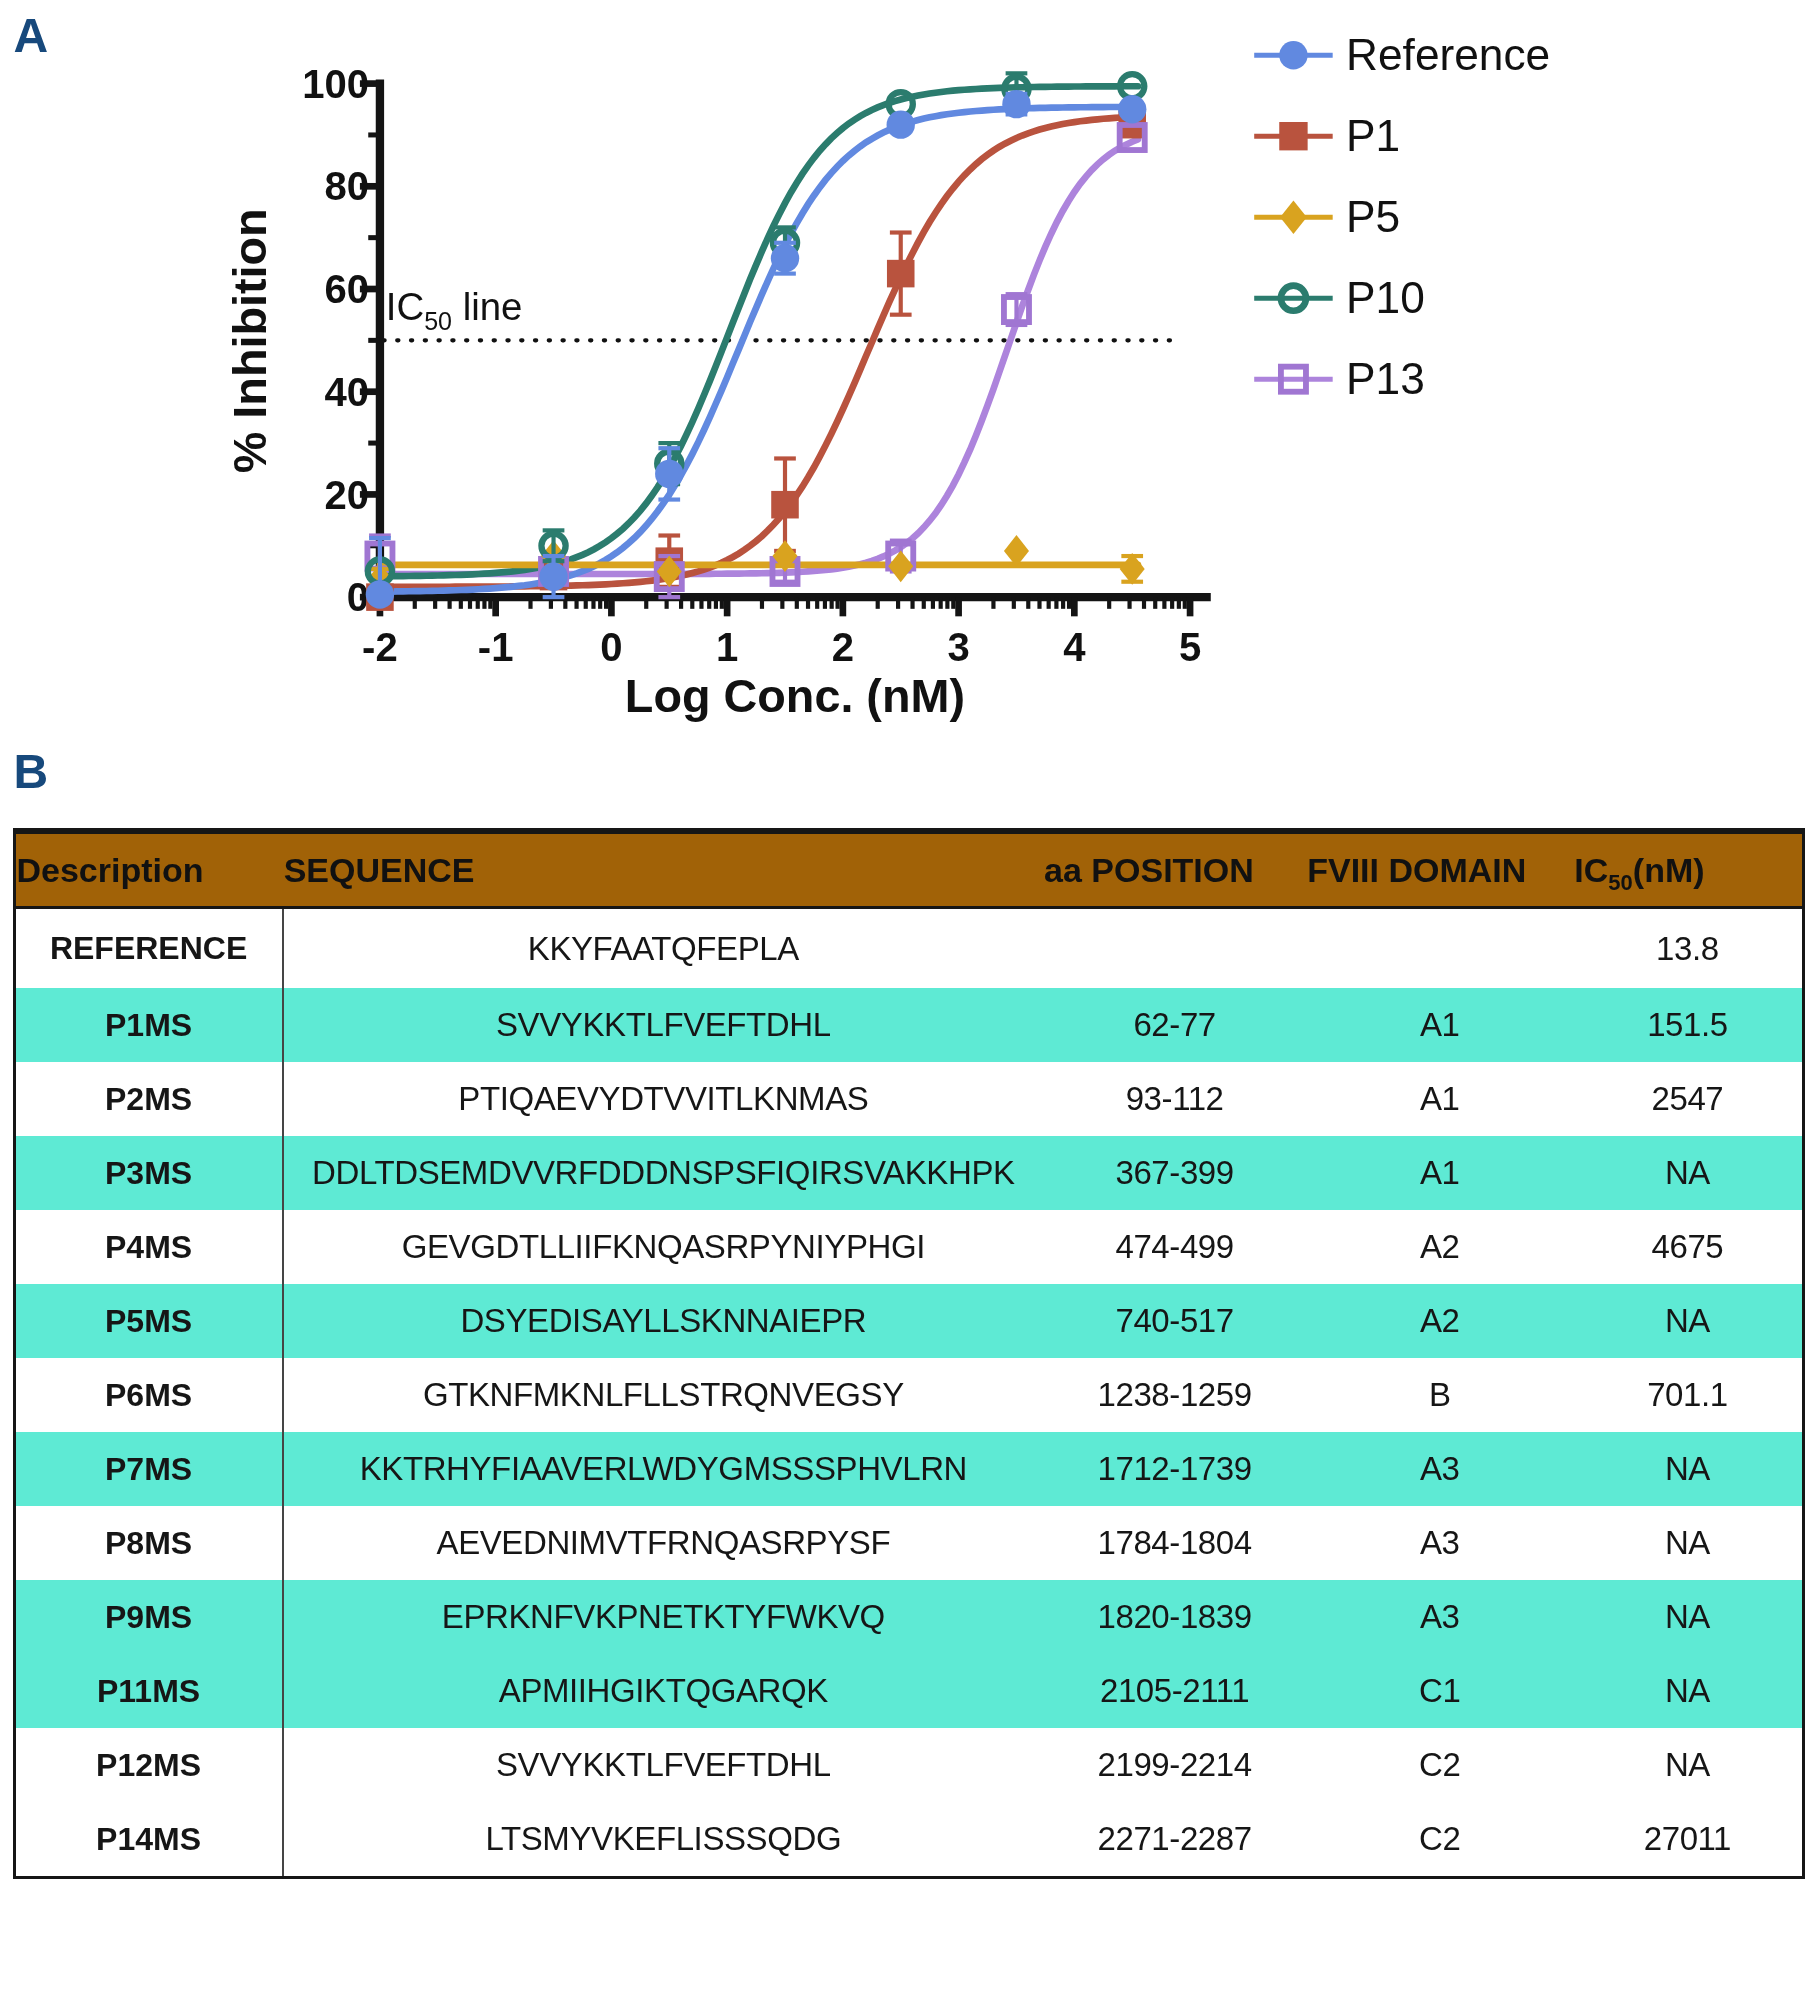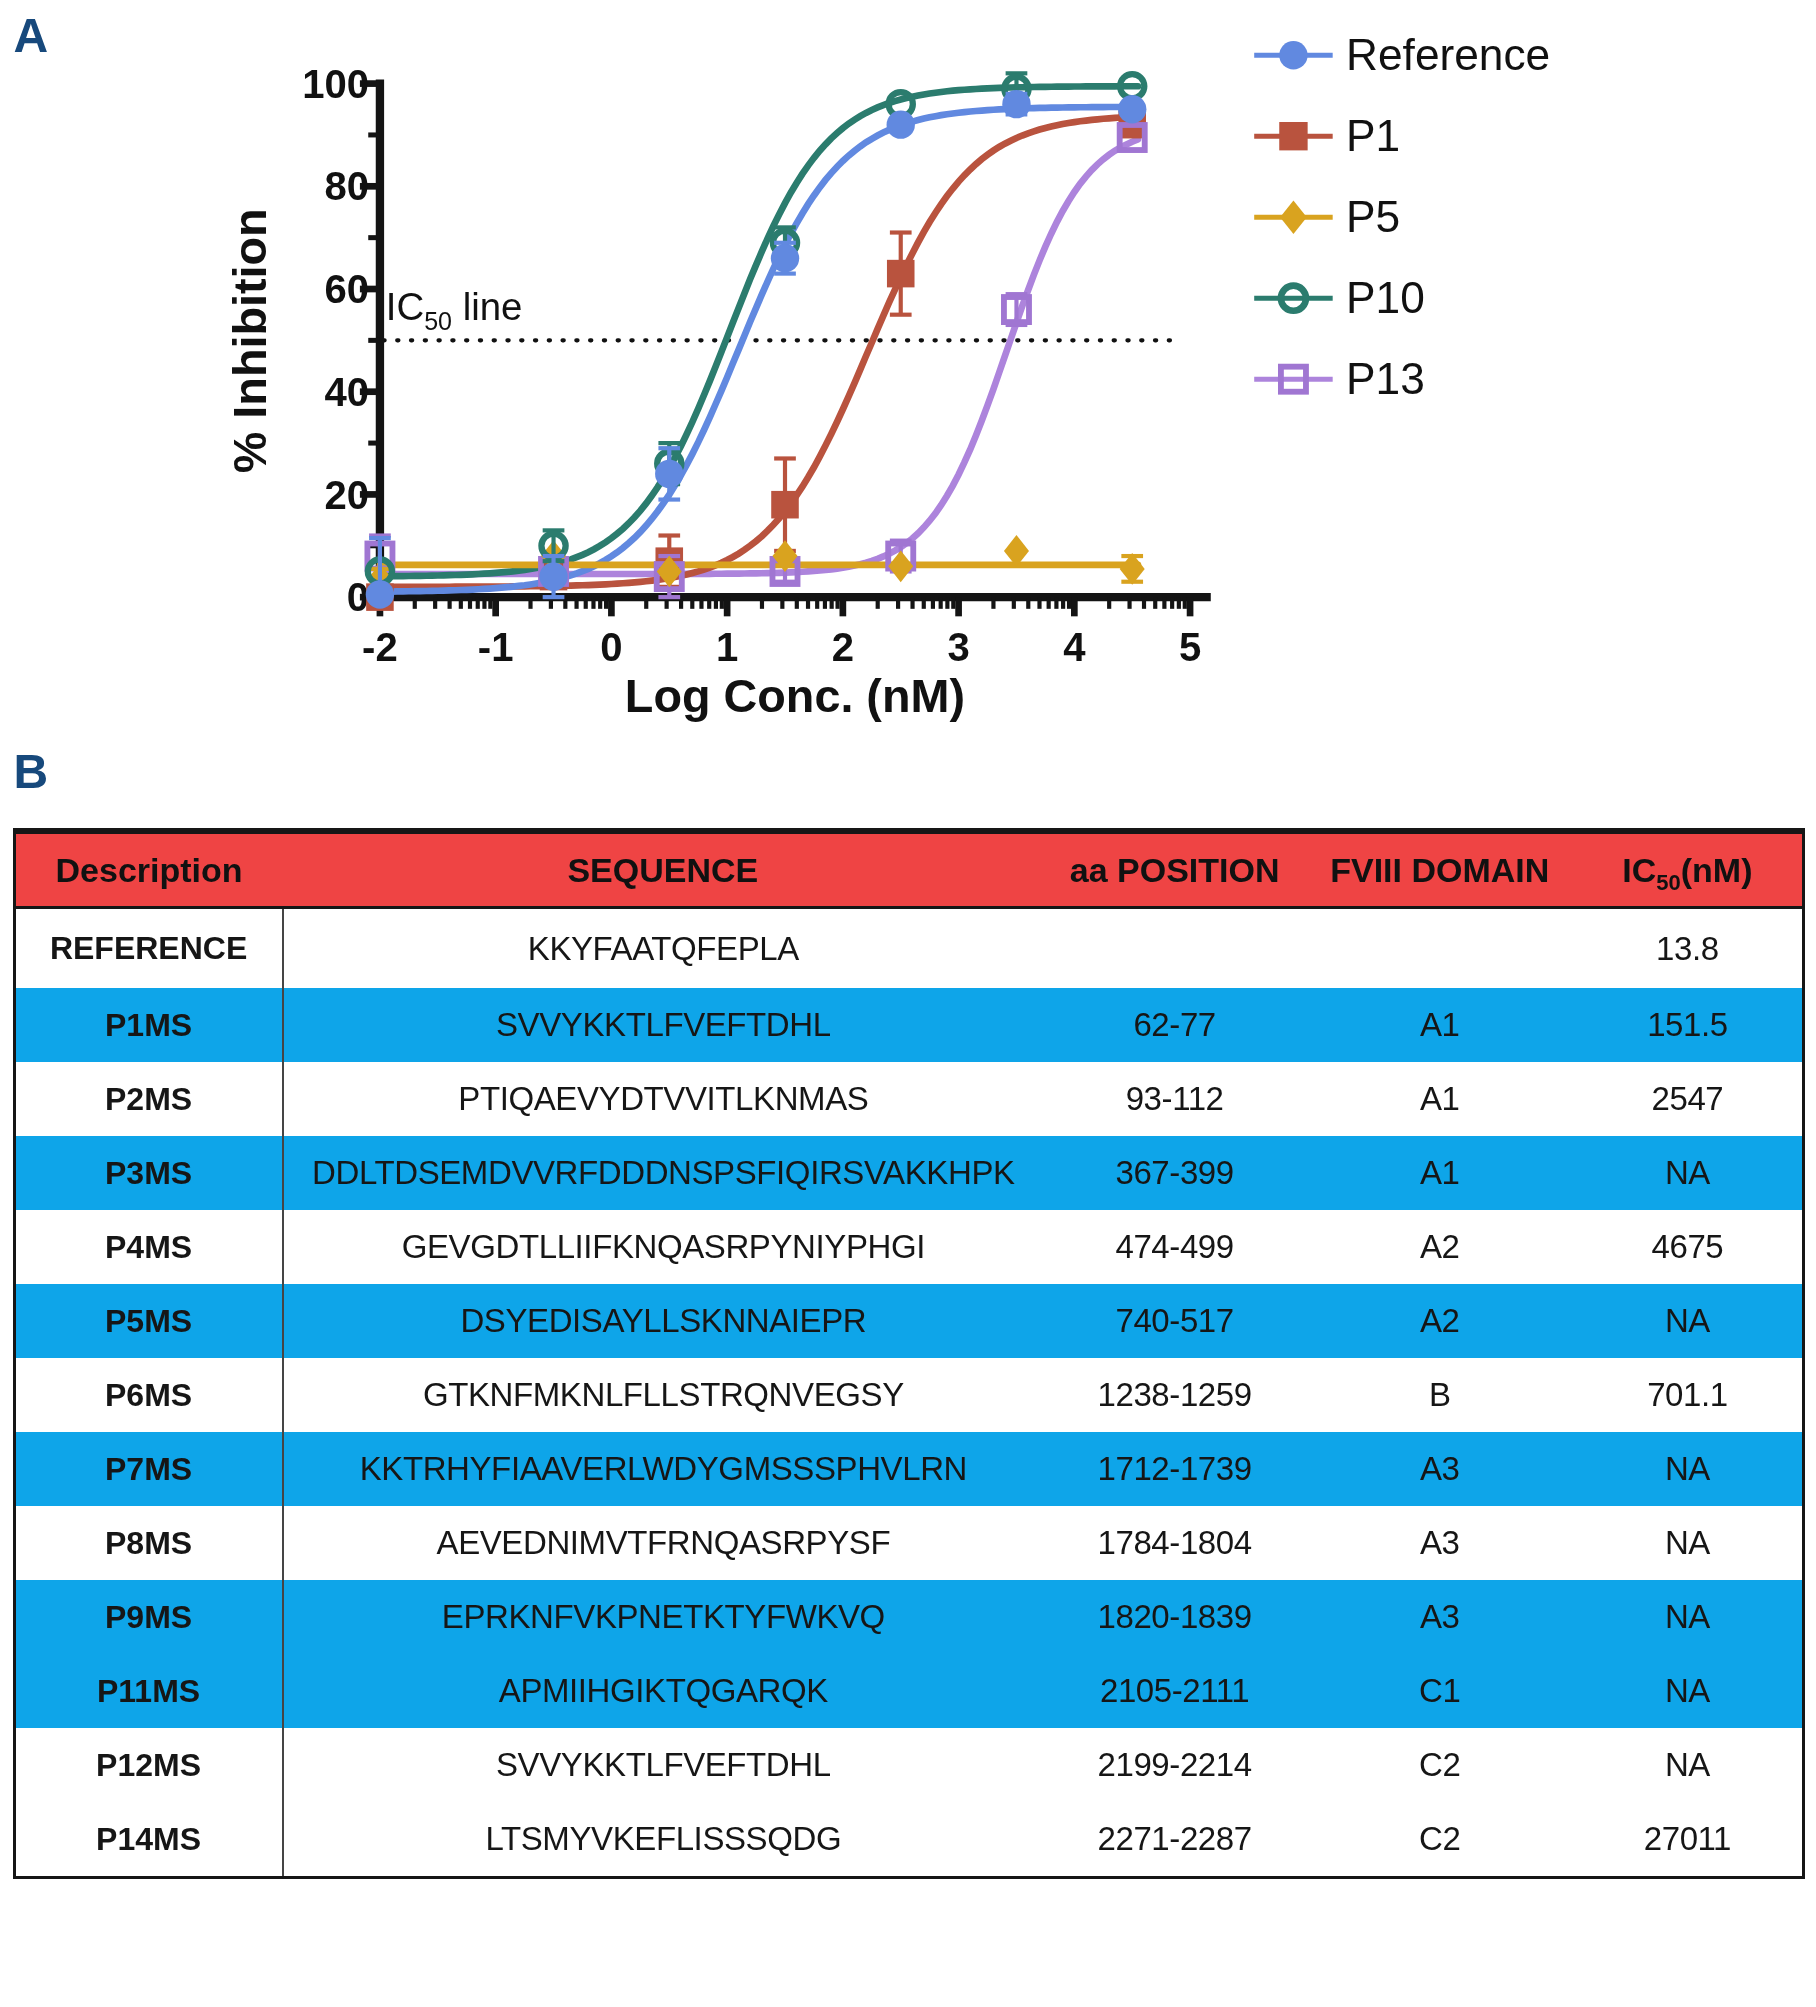--- a/index.html
+++ b/index.html
@@ -5,25 +5,25 @@
   html,body{margin:0;padding:0;background:#ffffff;}
   .screen{position:relative;width:1817px;height:2008px;background:#ffffff;overflow:hidden;
           font-family:"Liberation Sans",sans-serif;}
   .panel-label{position:absolute;font-size:48px;font-weight:bold;color:#17497C;line-height:1;}
   #label-a{left:13.4px;top:11.7px;}
   #label-b{left:13.4px;top:748px;}
   #chartA{position:absolute;left:0;top:0;}
   .tblwrap{position:absolute;left:12.5px;top:828px;width:1792px;box-sizing:border-box;
            border:3.3px solid #161616;border-top-width:6.7px;background:#fff;}
   table{width:100%;border-collapse:collapse;table-layout:fixed;}
-  th{height:70px;font-size:34px;font-weight:bold;color:#111;text-align:center;
-     border-bottom:3.3px solid #161616;background:#ef4444;}
+  th{height:70px;font-size:34px;font-weight:bold;color:#111;text-align:left;
+     border-bottom:3.3px solid #161616;background:#a16207;}
   td{height:72px;font-size:33px;color:#161616;text-align:center;vertical-align:middle;
      letter-spacing:-0.4px;}
-  tbody tr.alt td{background:#0ea5e9;margin-top:23px;}
+  tbody tr.alt td{background:#5eead4;margin-top:23px;}
   td.desc{font-weight:bold;border-right:2.5px solid #454545;font-size:32px;letter-spacing:0;}
   tbody tr.first td{border-top:2.5px solid #ababab;height:77px;}
   sub{font-size:22px;line-height:0;}
   svg text{font-family:"Liberation Sans",sans-serif;}
 </style>
 </head>
 <body>
 
 <div class="screen">
   <div id="label-a" class="panel-label">A</div>

